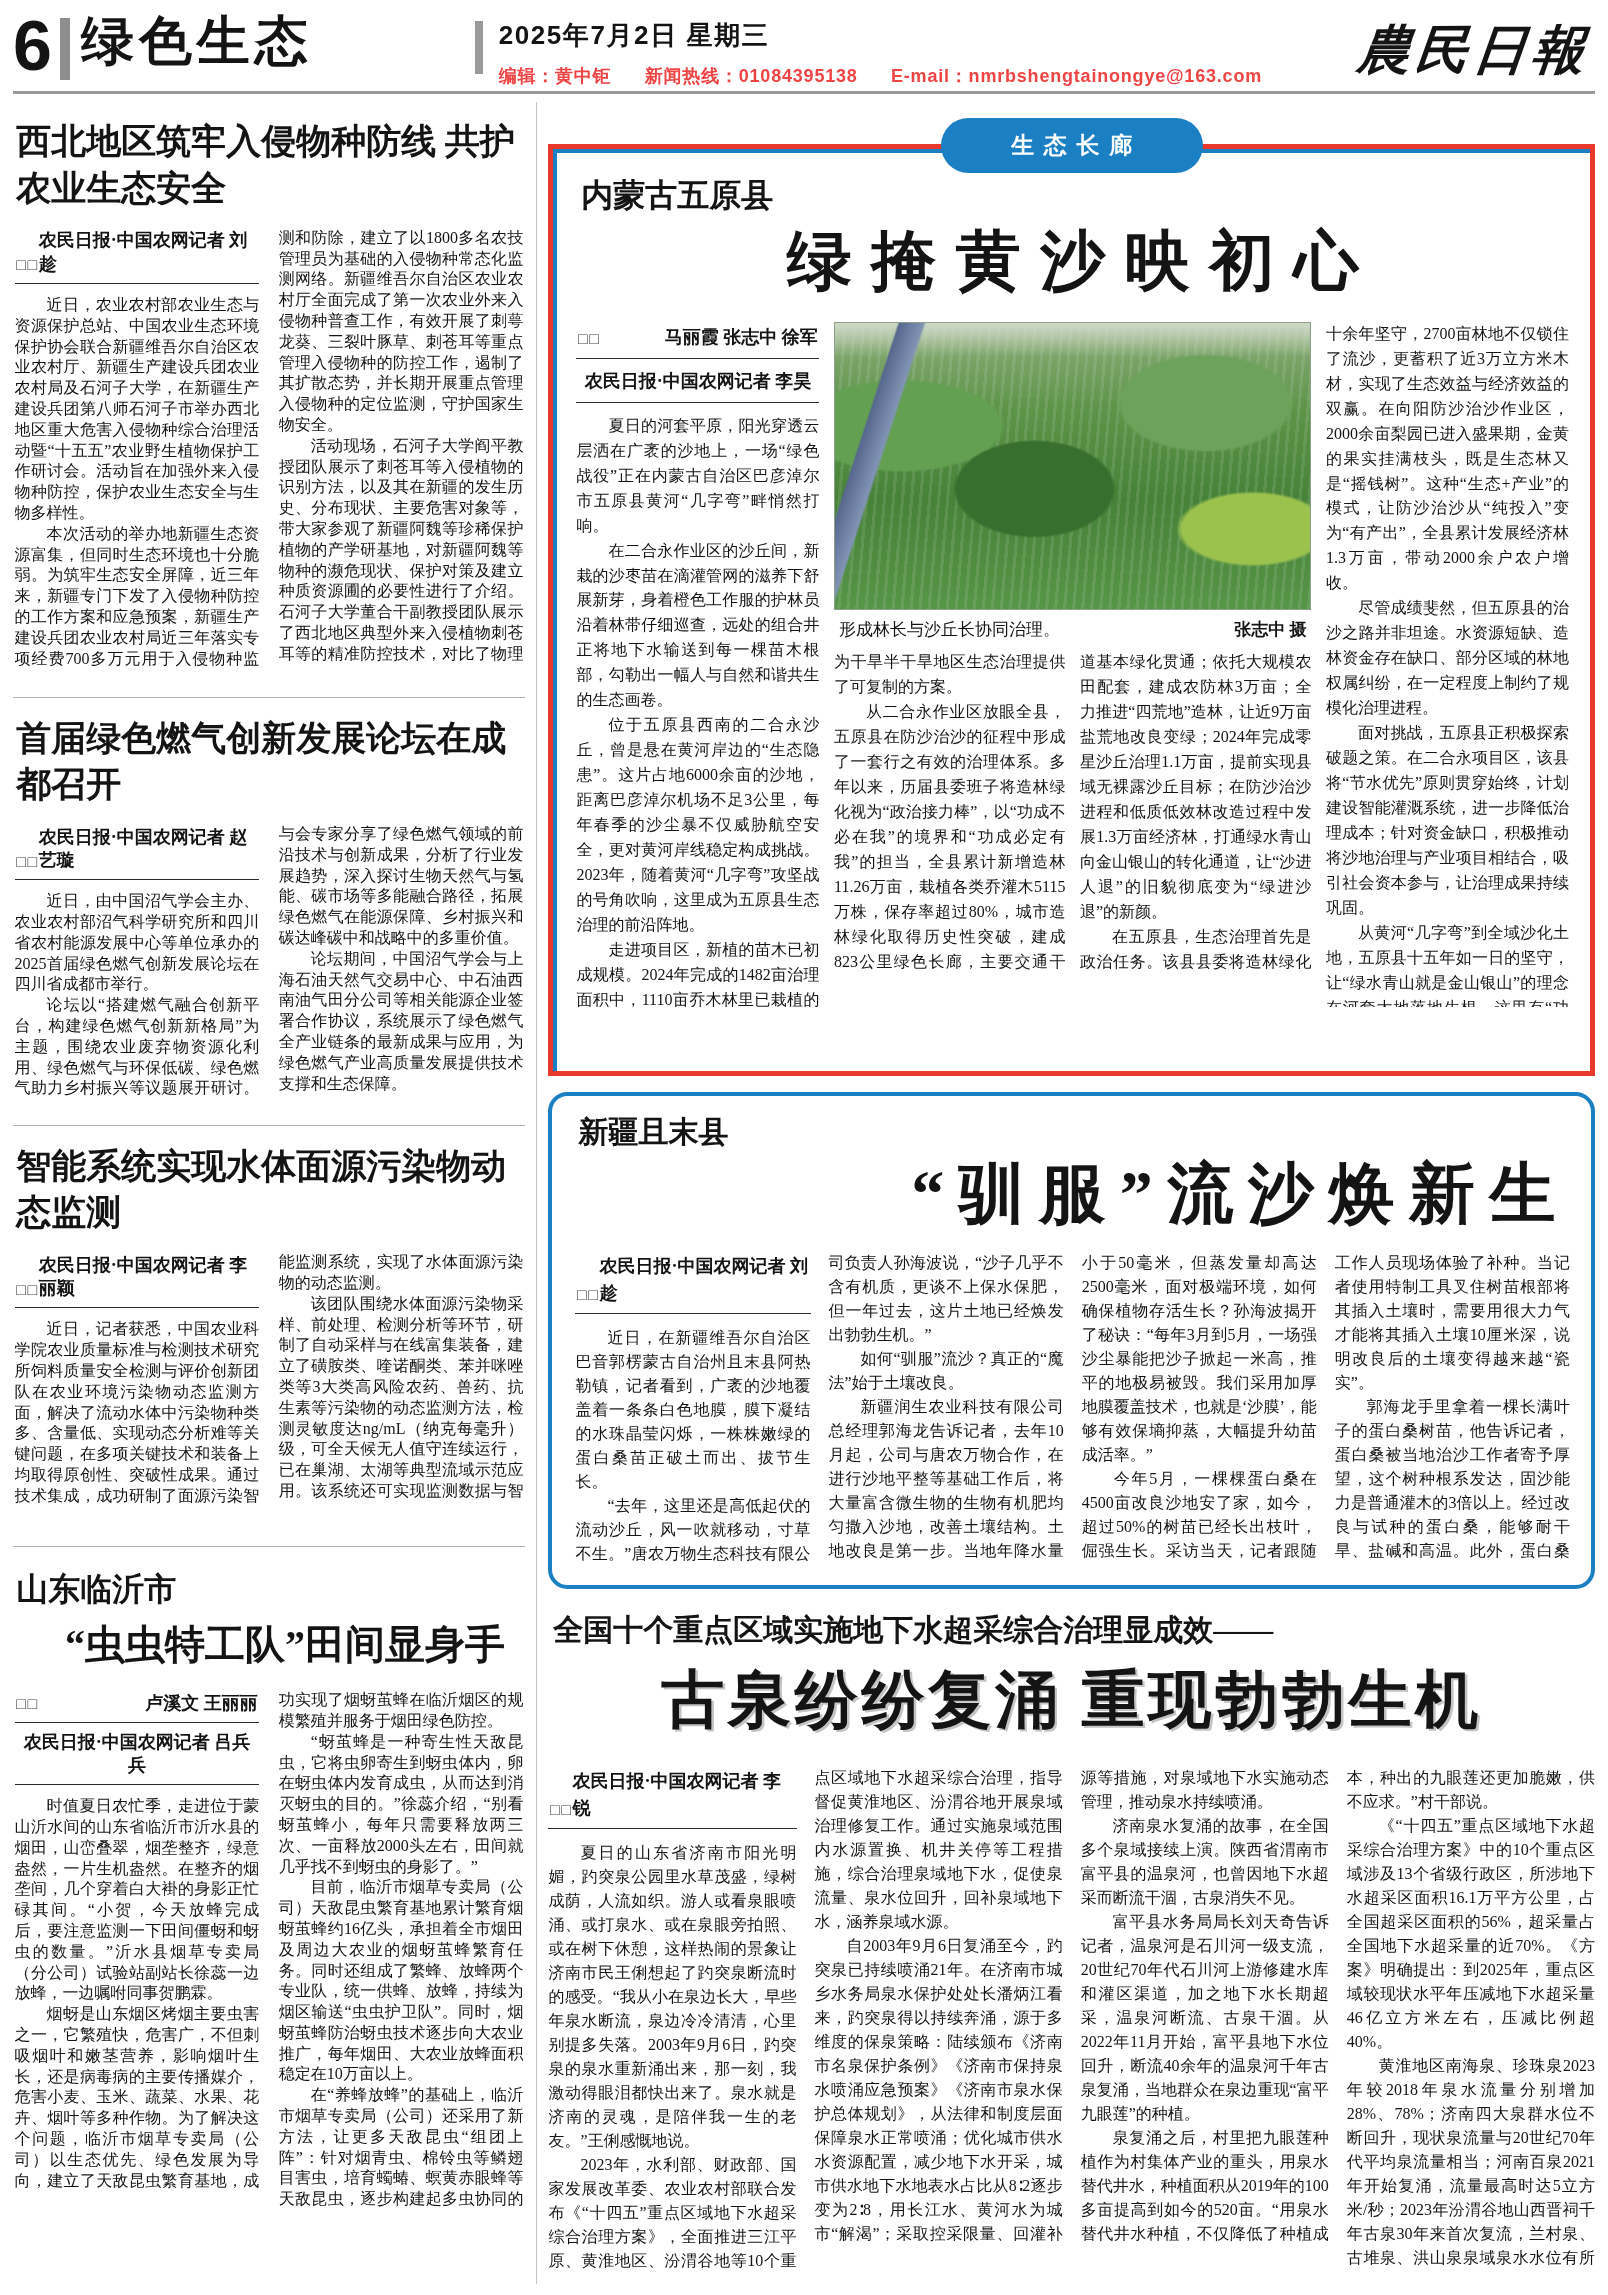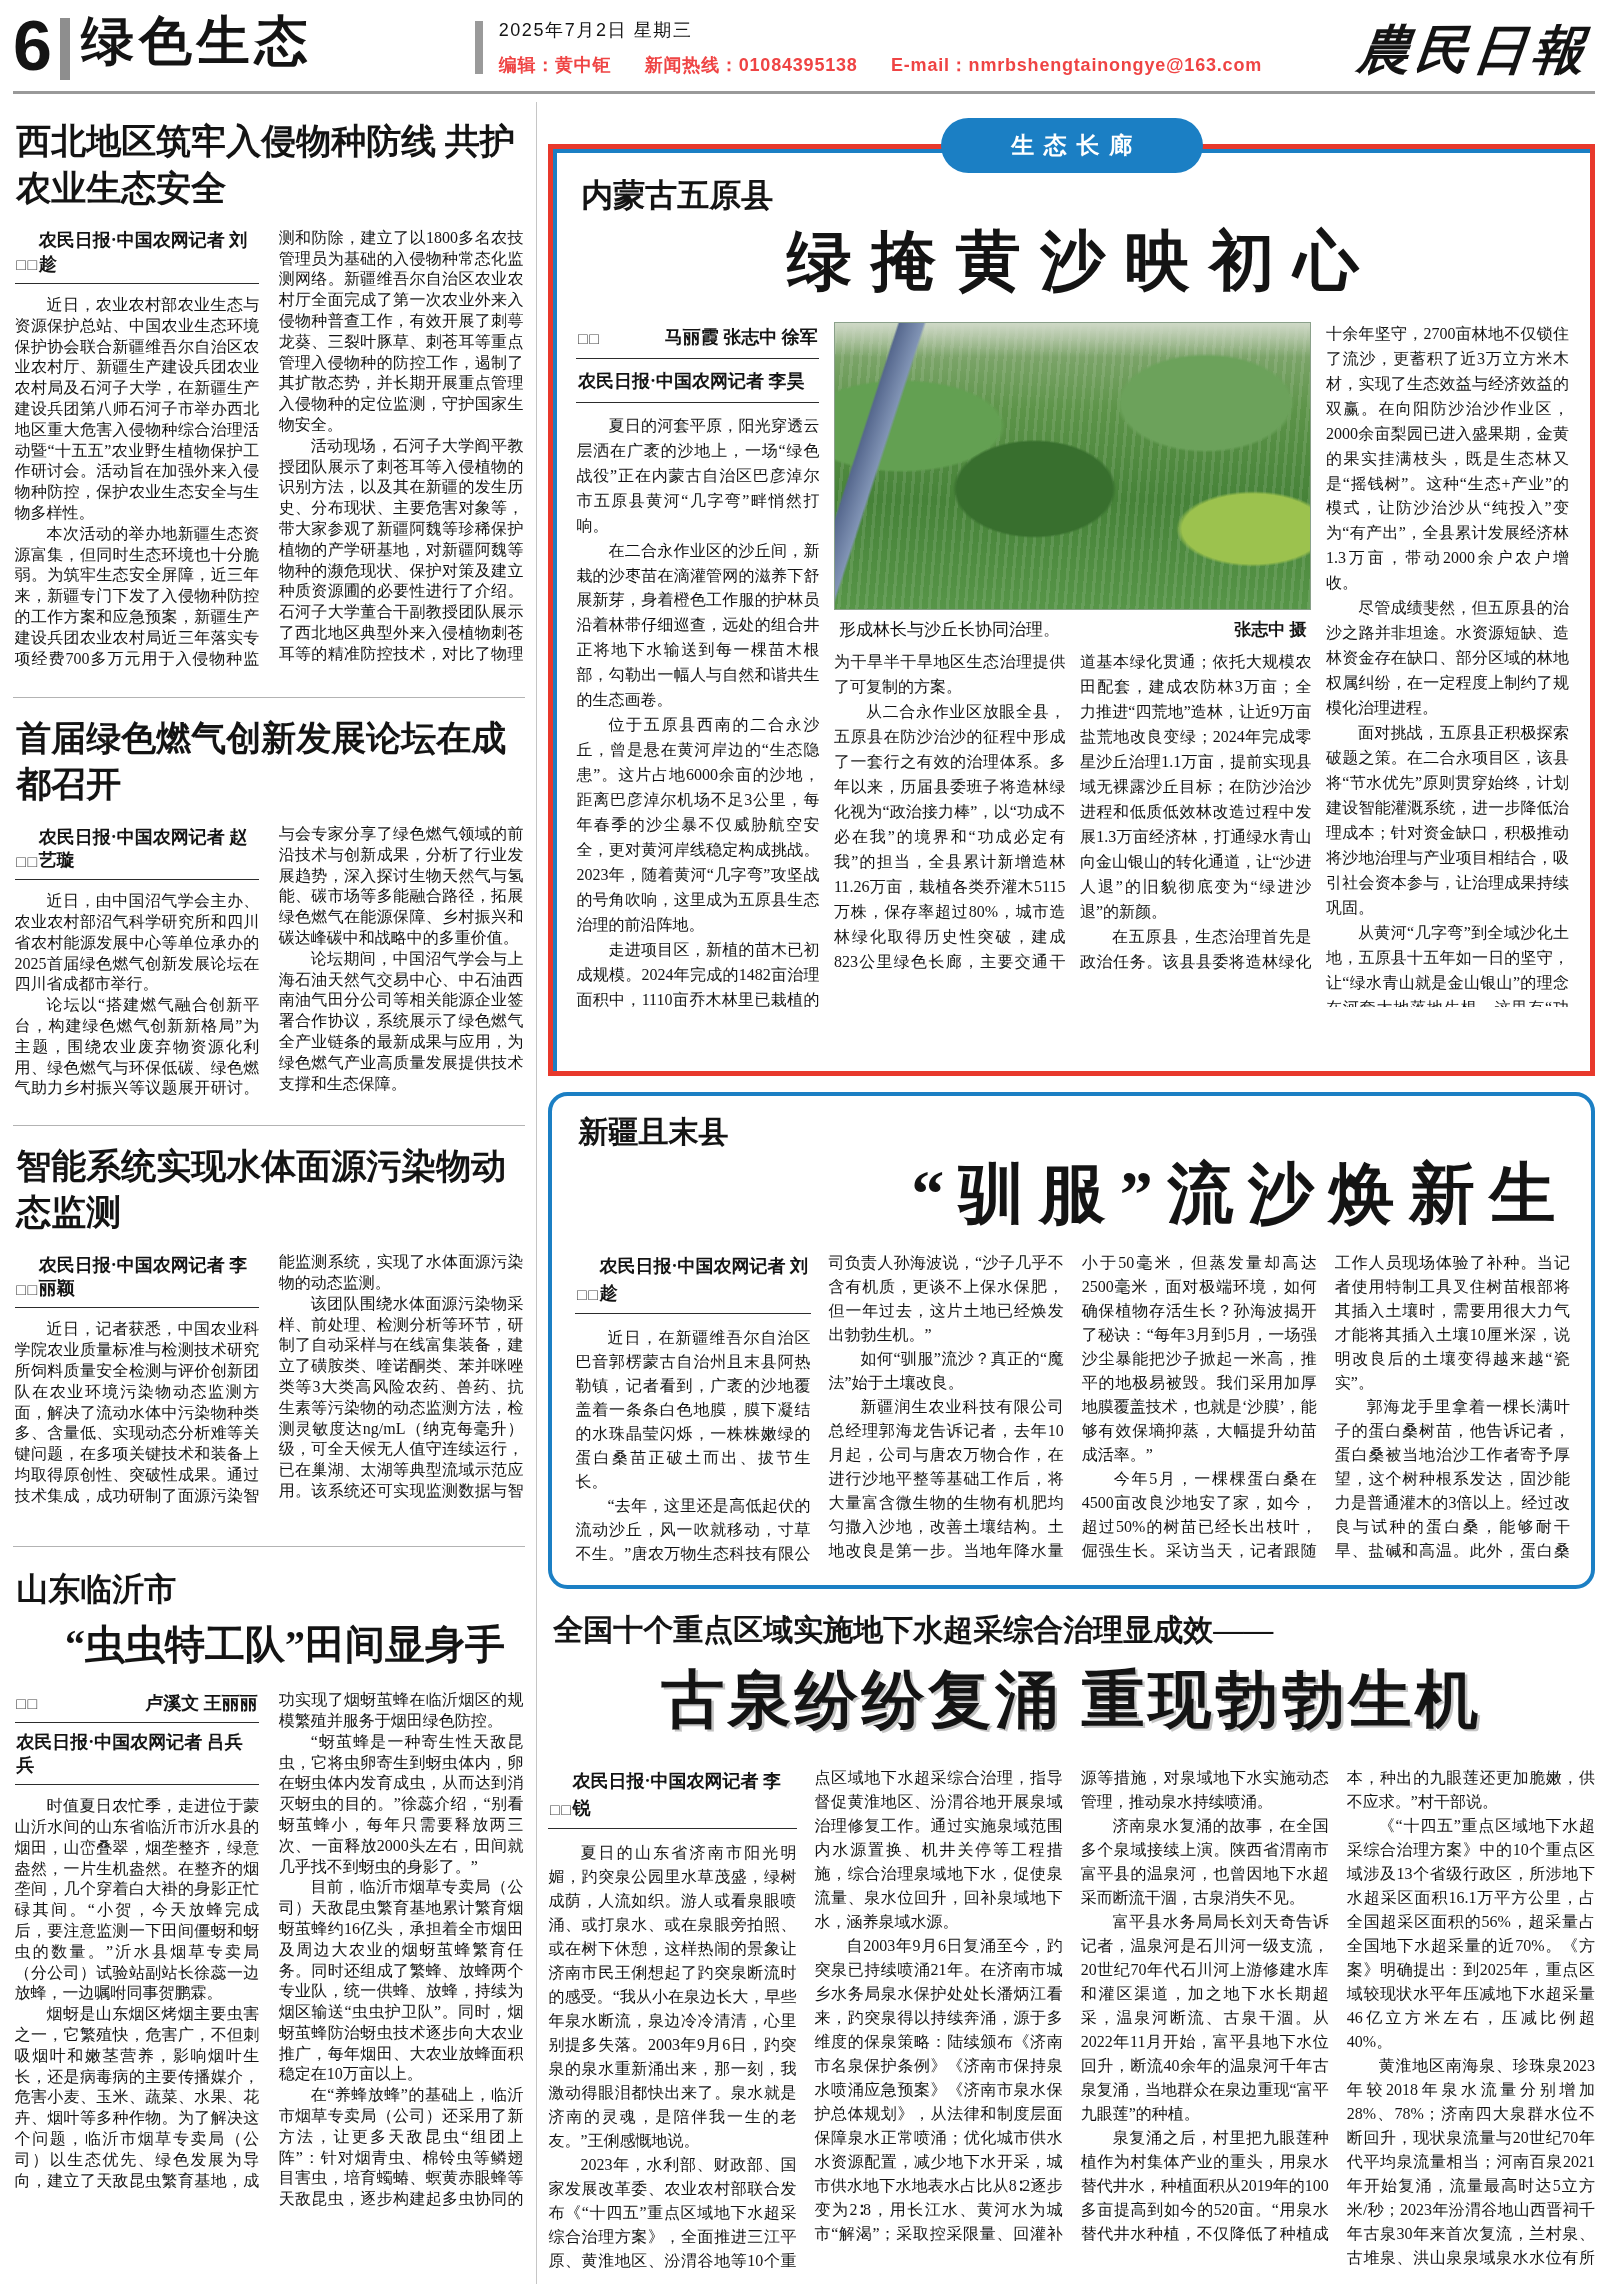--- a/index.html
+++ b/index.html
@@ -8,38 +8,38 @@
     width:1608px; height:2295px; overflow:hidden; background:#ffffff;
     font-family:"Liberation Serif","DejaVu Serif",serif; color:#141414; position:relative;
   }
   
   .header { display:flex; align-items:flex-start; padding:13px 18px 0 13px; height:84px; }
   .page-num { font-family:"Liberation Sans","DejaVu Sans",sans-serif; font-weight:900; font-size:70px; line-height:0.95; letter-spacing:-1.6px; }
   .hbar { width:9.7px; height:62px; background:#8e8e8e; margin:4.9px 11.3px 0 9.7px; flex:none; }
   .section-title { font-family:"Liberation Sans","DejaVu Sans",sans-serif; font-weight:900; font-size:53px; line-height:1.05; letter-spacing:4.9px; }
   .hbar2 { width:8px; height:53px; background:#9a9a9a; margin:8px 16px 0 162px; flex:none; }
   .meta { display:flex; flex-direction:column; gap:11.3px; margin-top:4.9px; font-family:"Liberation Sans","DejaVu Sans",sans-serif; }
-  .meta .date { font-size:18px; font-weight:400; letter-spacing:1.6px; }
+  .meta .date { font-size:26px; font-weight:700; letter-spacing:1.6px; }
   .meta .line2 { font-size:18px; font-weight:600; letter-spacing:0.8px; color:#ef4444; }
   .meta .line2 span { margin-right:27.5px; }
   .masthead { margin-left:auto; font-size:53px; font-weight:700; font-style:italic; transform:skewX(-6deg); letter-spacing:4.9px; margin-top:1.6px; white-space:nowrap; }
   .header-rule { height:3.2px; background:#999; margin:6.5px 13px 0 13px; }
 
   
   .content { display:flex; gap:11.3px; padding:8px 13px 0 13px; align-items:stretch; }
   .v-rule { width:0.8px; background:#c6c6c6; flex:none; }
   .left-col { width:512px; flex:none; }
   .right-col { flex:1; min-width:0; }
 
   
   .byline { display:flex; justify-content:space-between; align-items:flex-end;
             border-bottom:1.6px solid #2c2c2c; padding:1.6px 1.6px 6.5px 1.6px; margin-bottom:11.3px; }
   .byline .mark { font-size:16px; color:#444; letter-spacing:1.6px; }
   .byline .names { font-size:18px; font-weight:700; }
-  .byline-row2 { text-align:left; border-bottom:1.6px solid #2c2c2c; padding:3.2px 1.6px 6.5px 1.6px; margin-top:-6.5px; margin-bottom:11.3px; font-size:18px; font-weight:700; }
+  .byline-row2 { text-align:center; border-bottom:1.6px solid #2c2c2c; padding:3.2px 1.6px 6.5px 1.6px; margin-top:-6.5px; margin-bottom:11.3px; font-size:18px; font-weight:700; }
   .body-text p { margin:0; text-indent:2em; text-align:justify; }
 
   
   .l-art { padding:14.6px 1.6px 16px 1.6px; }
   .l-art + .l-art { border-top:0.8px solid #b3b3b3; }
   .l-head { font-size:35px; font-weight:700; line-height:1.32; margin:3.2px 1.6px 16px 1.6px; }
   .l-body { column-count:2; column-gap:19.4px; column-fill:auto; overflow:hidden;
             font-size:16px; line-height:1.3; }
   .l-body-a { height:453px; }
   .l-body-b { height:285px; }

